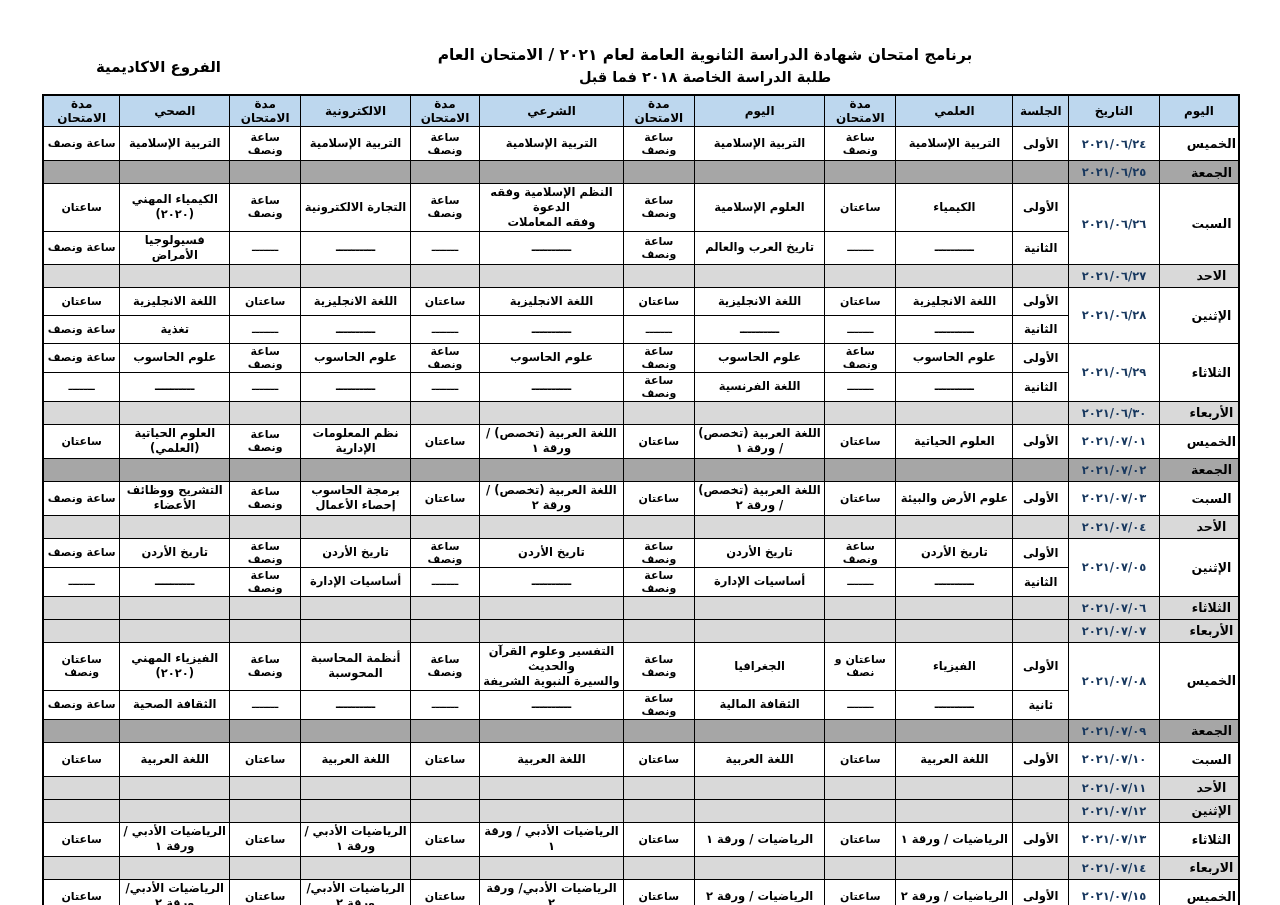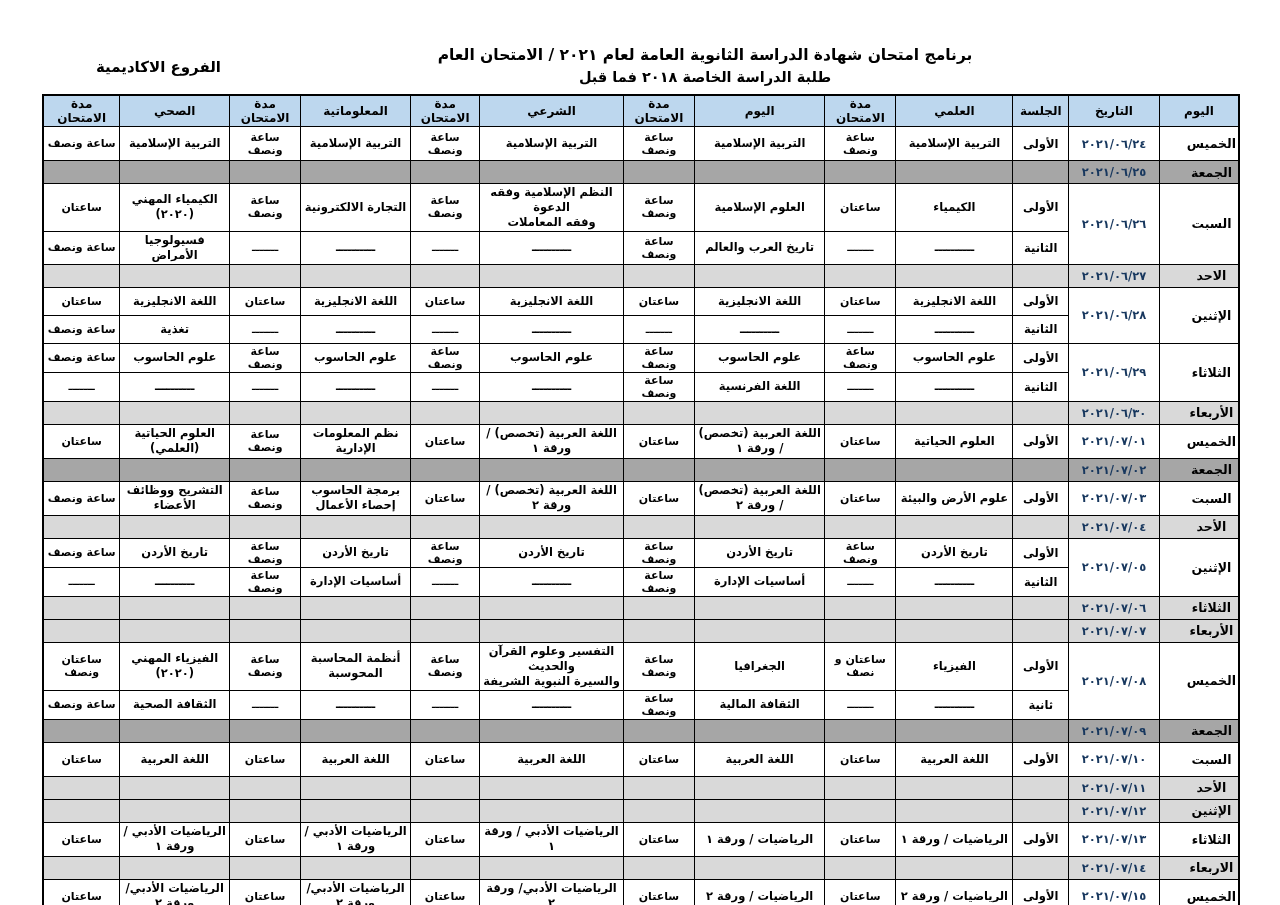--- a/index.html
+++ b/index.html
@@ -92,21 +92,21 @@
       <tr>
         <th>اليوم</th>
         <th>التاريخ</th>
         <th>الجلسة</th>
         <th>العلمي</th>
         <th>مدة الامتحان</th>
         <th>اليوم</th>
         <th>مدة الامتحان</th>
         <th>الشرعي</th>
         <th>مدة الامتحان</th>
-        <th>المعلوماتية</th>
+        <th>الالكترونية</th>
         <th>مدة الامتحان</th>
         <th>الصحي</th>
         <th>مدة الامتحان</th>
       </tr>
     </thead>
     <tbody>
         <tr class="row-exam row-single">
           <td class="day-cell" rowspan="1">الخميس</td>
           <td class="date-cell" rowspan="1">٢٠٢١/٠٦/٢٤</td>
           <td class="session-cell">الأولى</td>

